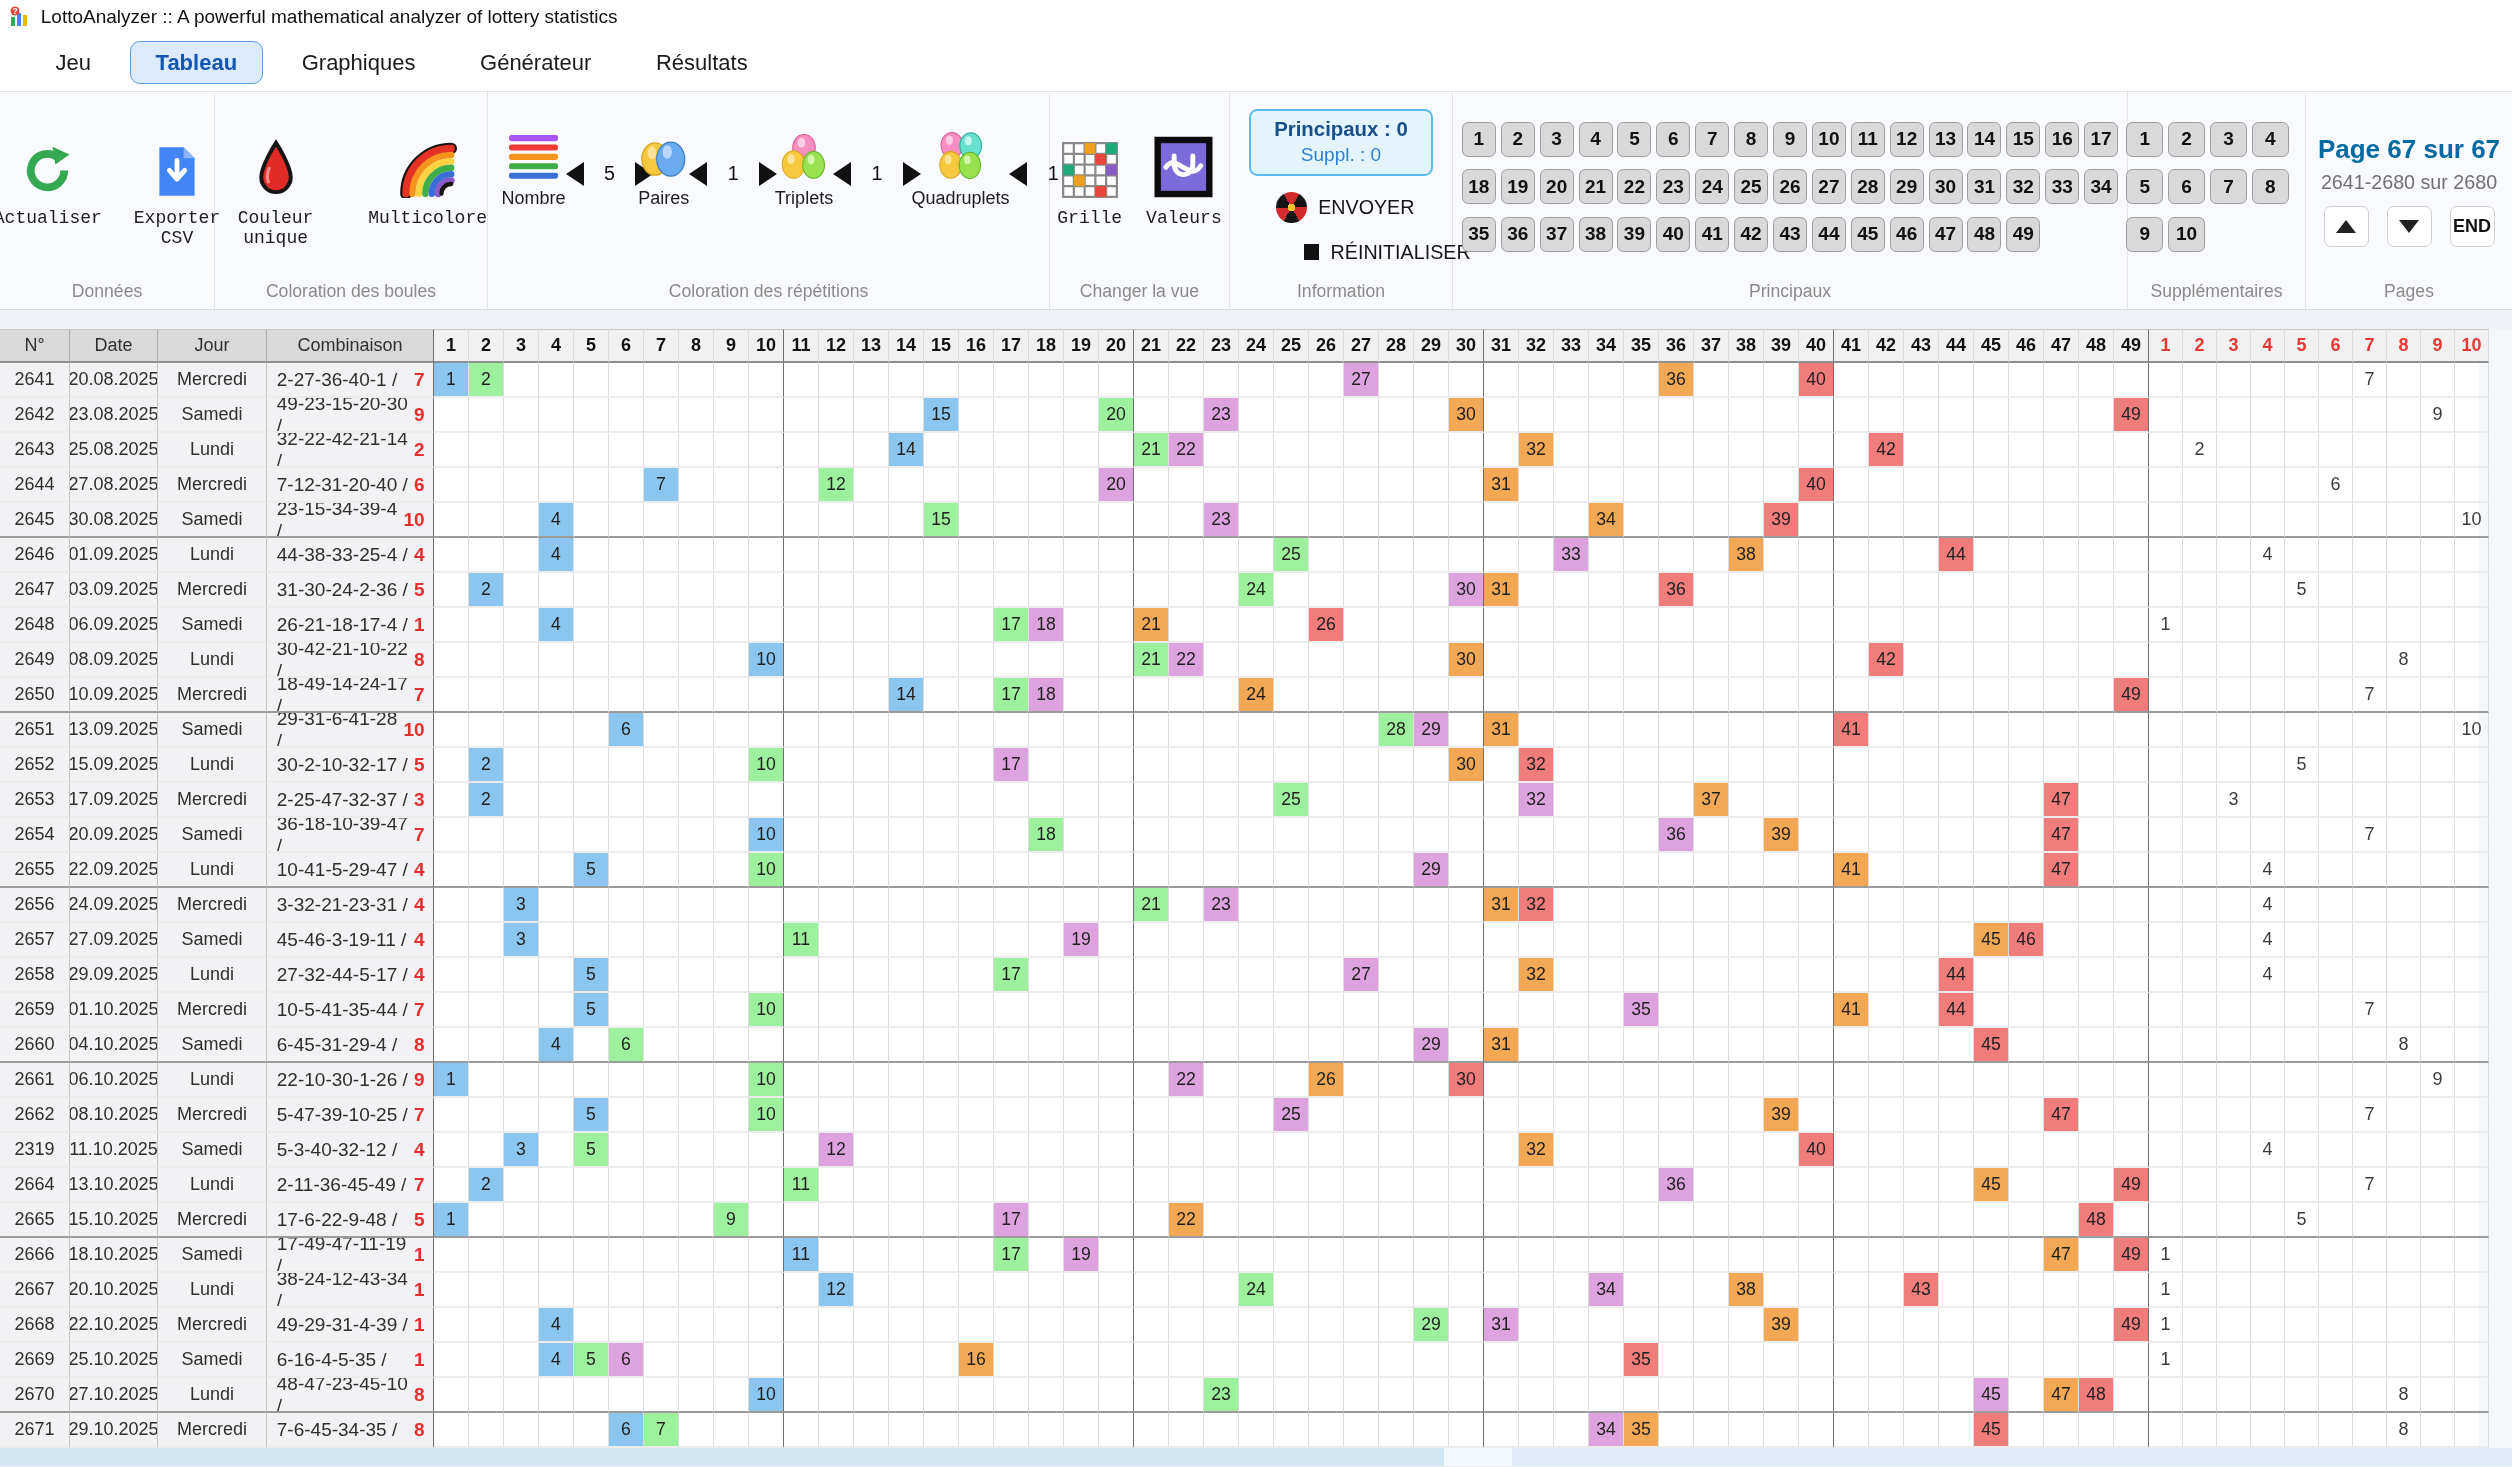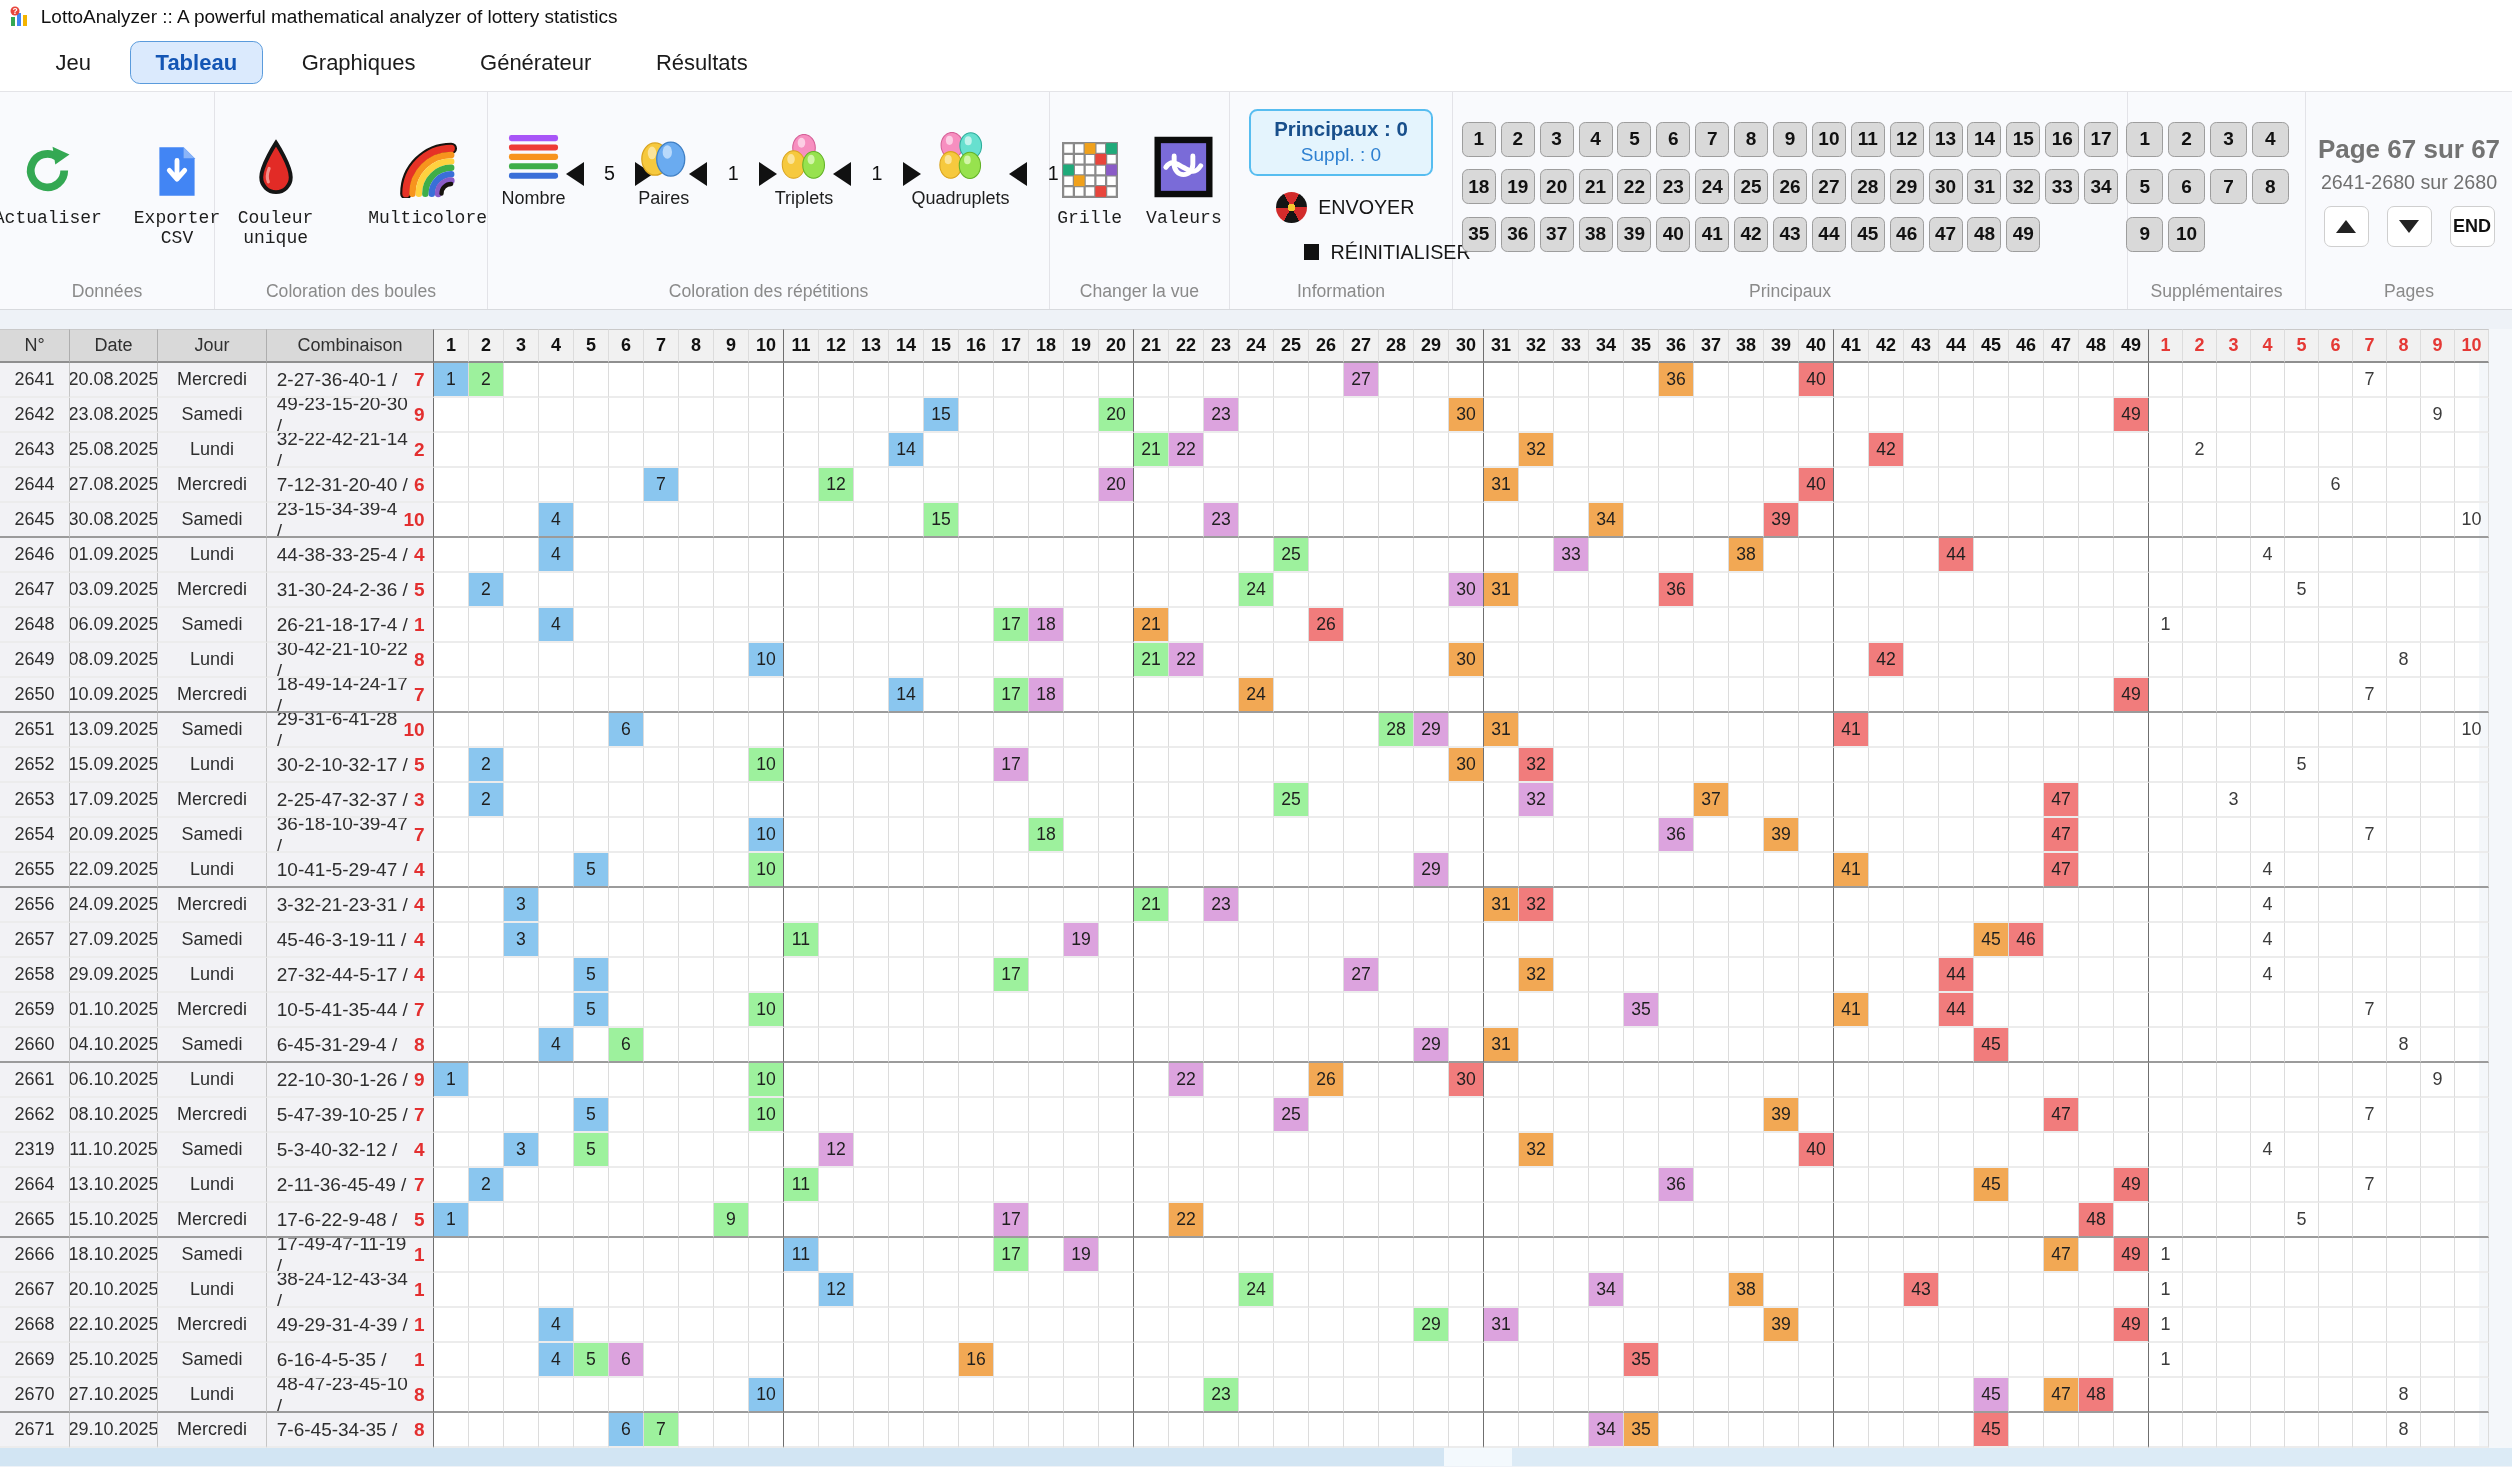--- a/index.html
+++ b/index.html
@@ -50,21 +50,21 @@
 
   
   .numgrid { display:grid; gap:12.6px 4.9px; margin-top:29.5px; align-content:start; }
   .numgrid.p { grid-template-columns:repeat(17,34px); }
   .numgrid.s { grid-template-columns:repeat(4,37px); }
   .numbtn { height:35px; background:#d9d9d9; border:1.4px solid #9d9d9d; border-radius:6.3px;
     display:flex; align-items:center; justify-content:center; font-size:19px; font-weight:700; color:#111; }
 
   
   .pages-col { display:flex; flex-direction:column; align-items:center; margin-top:42px; }
-  .page-label { font-size:26px; font-weight:700; color:#737373; }
+  .page-label { font-size:26px; font-weight:700; color:#0369a1; }
   .page-range { font-size:19.7px; color:#707070; margin-top:5.6px; }
   .page-btns { display:flex; gap:18px; margin-top:12.6px; }
   .pbtn { width:45px; height:41px; background:#fff; border:1.4px solid #cfcfcf; border-radius:7px;
           display:flex; align-items:center; justify-content:center; font-size:18px; font-weight:700; color:#111; }
   .tri-up   { width:0; height:0; border-left:10.5px solid transparent; border-right:10.5px solid transparent; border-bottom:13.3px solid #222; }
   .tri-down { width:0; height:0; border-left:10.5px solid transparent; border-right:10.5px solid transparent; border-top:13.3px solid #222; }
 
   
   #table-wrap { margin-top:19px; width:2512px; background:#f4f7fa; }
   #grid { width:2479px; background:#fff; display:grid;

